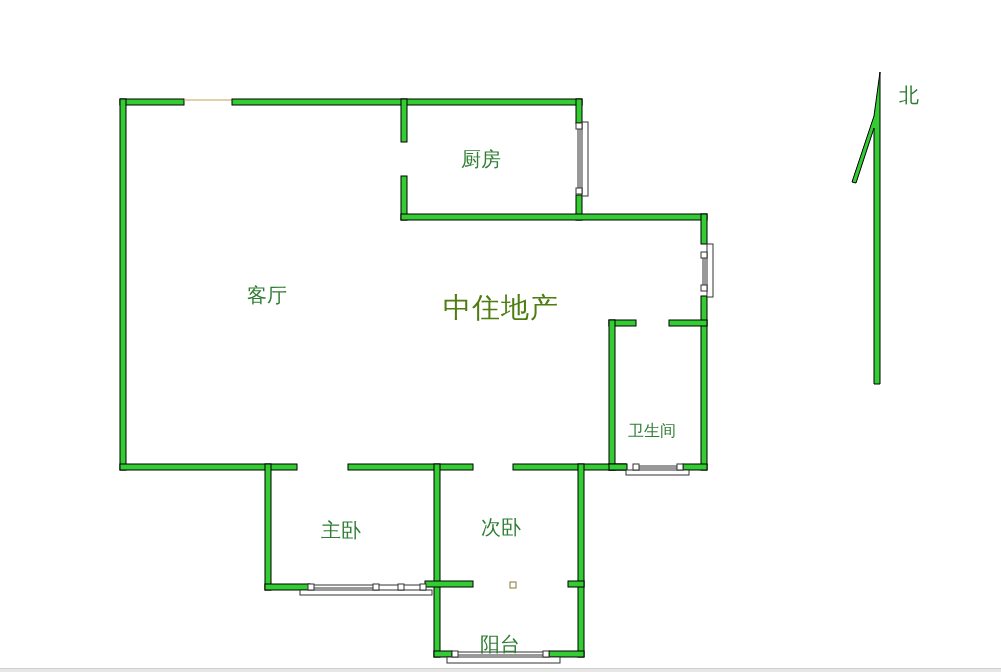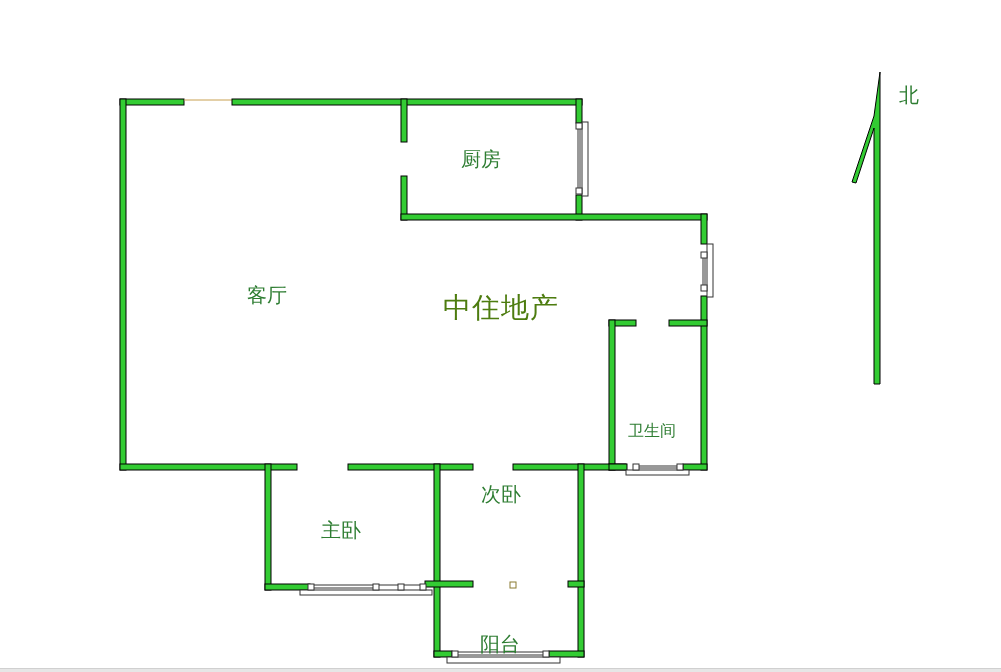--- a/index.html
+++ b/index.html
@@ -113,17 +113,17 @@
   <g>
     <polygon class="wall" points="874,384 880,384 880,72 874,116 852,182 856,183 874,128"></polygon>
   </g>
 </svg>
 
 <div class="watermark" style="left:443px; top:294px;">中住地产</div>
 <div class="label" style="left:247px; top:257px;margin-top:28px;">客厅</div>
 <div class="label" style="left:461px; top:149px;">厨房</div>
 <div class="label small" style="left:628px; top:382px;margin-top:41px;">卫生间</div>
 <div class="label" style="left:321px; top:520px;text-align:center;">主卧</div>
-<div class="label" style="left:481px; top:484px;">次卧</div>
+<div class="label" style="left:481px; top:517px;">次卧</div>
 <div class="label" style="left:480px; top:634px;">阳台</div>
 <div class="compass-label" style="left:899px; top:85px;">北</div>
 
 <div class="bottom-bar"></div>
 
 </body></html>

